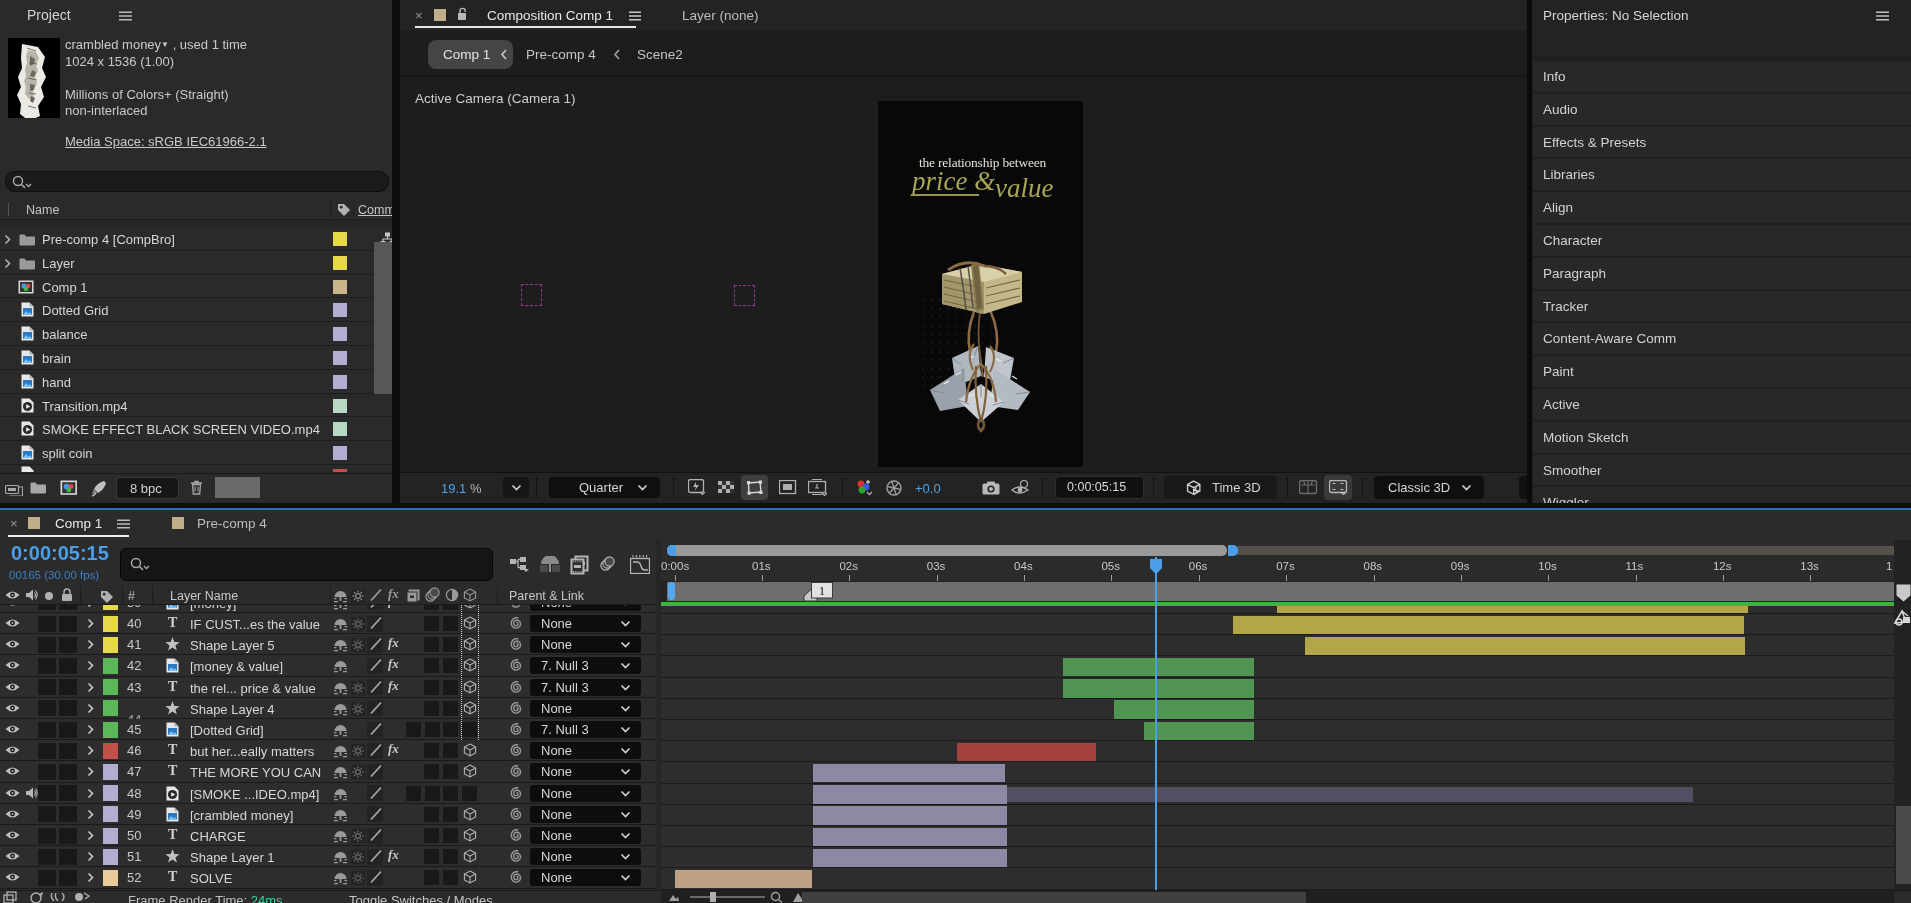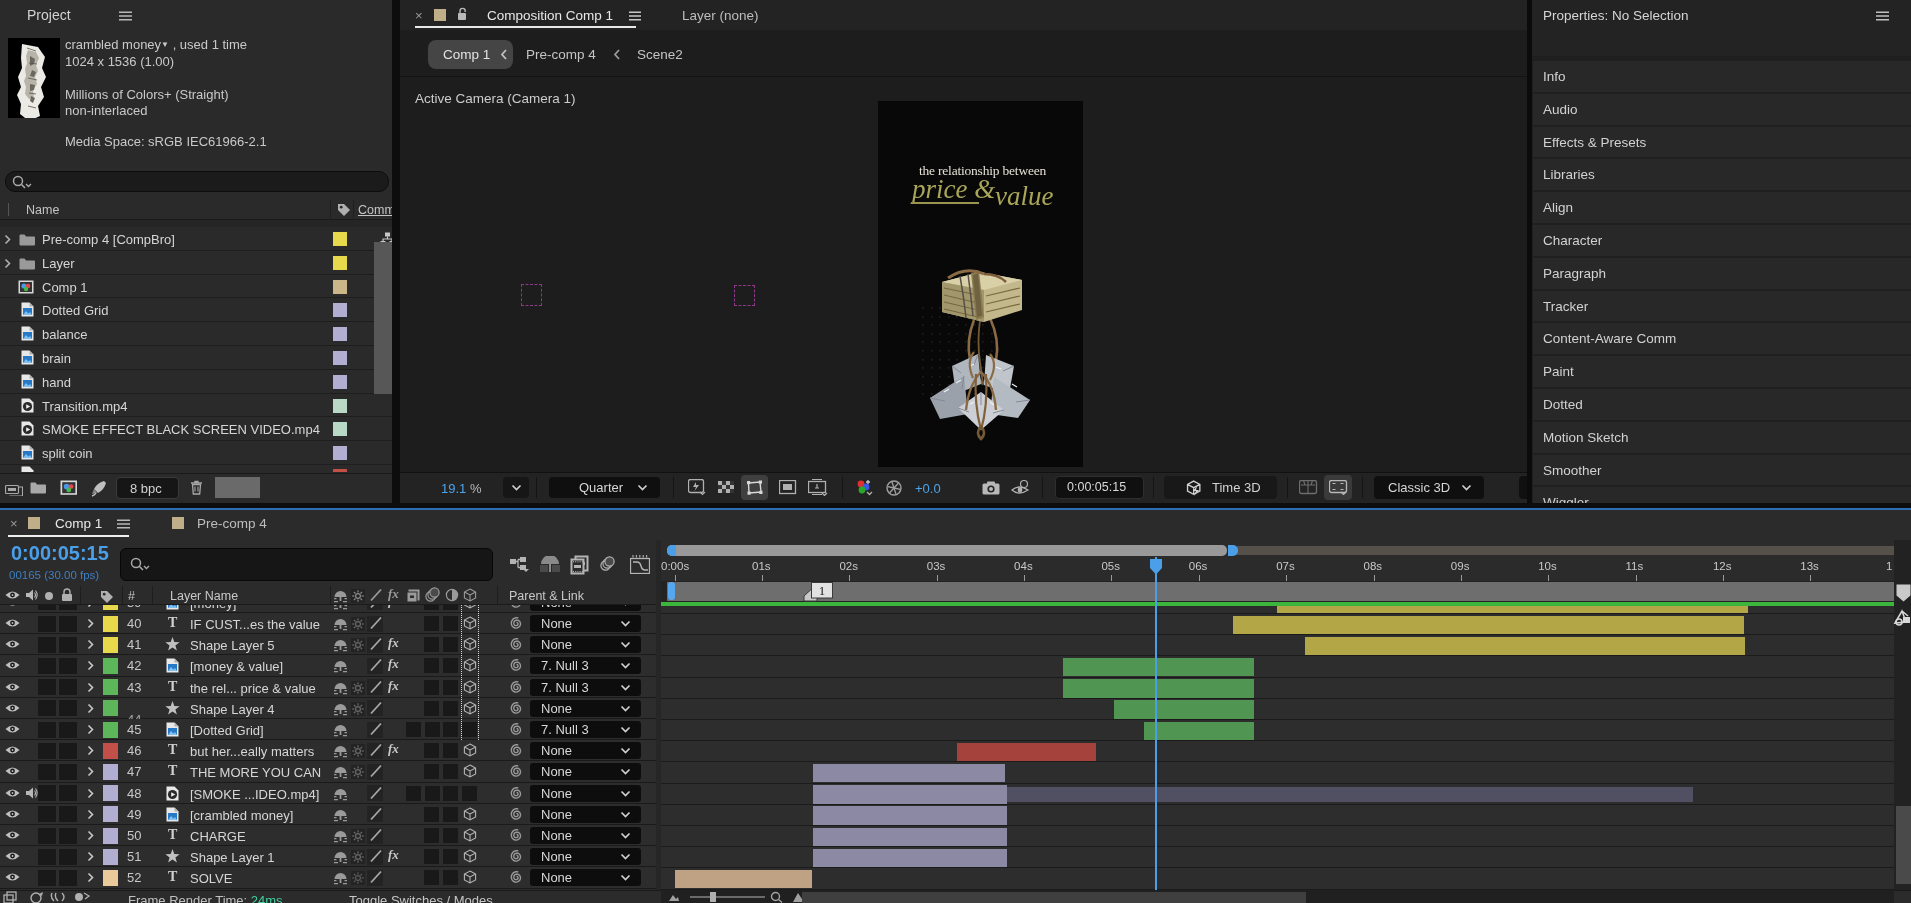--- a/index.html
+++ b/index.html
@@ -14,21 +14,21 @@
 <path d="M14 6 l16 3 7 10 -3 11 4 9 -5 10 3 10 -6 9 2 10 -11 5 -9 -7 1 -10 -4 -9 4 -8 -3 -10 4 -9 -1 -10 Z" fill="#eceae4"></path>
 <path d="M20 12 l8 2 3 6 -3 7 2 6 -3 6 2 7 -4 6 1 7 -5 2 -4 -5 1 -7 -2 -6 2 -5 -1 -7 2 -6 -1 -7 Z" fill="#b8b4aa"></path>
 <path d="M22 18 l5 3 -1 5 -4 2 Z M24 32 l4 2 -2 5 -4 -1 Z M22 46 l5 1 -1 5 -4 1 Z M23 58 l4 2 -2 5 -3 -2 Z" fill="#6a675f"></path>
 <path d="M19 10 l9 3 M21 25 l8 1 M20 40 l9 2 M21 55 l7 1 M20 68 l8 2" stroke="#55534c" stroke-width="0.8" fill="none"></path>
 </g>
   </svg>
 <div style="position:absolute;left:65px;top:37px;font:normal 13px 'Liberation Sans',sans-serif;color:#c9c9c9;white-space:nowrap;">crambled money<span style="font-size:8px;vertical-align:2px;">▼</span> , used 1 time</div>
 <div style="position:absolute;left:65px;top:54px;font:normal 13px 'Liberation Sans',sans-serif;color:#c9c9c9;white-space:nowrap;">1024 x 1536 (1.00)</div>
 <div style="position:absolute;left:65px;top:87px;font:normal 13px 'Liberation Sans',sans-serif;color:#c9c9c9;white-space:nowrap;">Millions of Colors+ (Straight)</div>
 <div style="position:absolute;left:65px;top:103px;font:normal 13px 'Liberation Sans',sans-serif;color:#c9c9c9;white-space:nowrap;">non-interlaced</div>
-<div style="position:absolute;left:65px;top:134px;font:normal 13px 'Liberation Sans',sans-serif;color:#c9c9c9;white-space:nowrap;">Media Space: sRGB IEC61966-2.1</div>
+<div style="position:absolute;left:65px;top:134px;font:normal 13px 'Liberation Sans',sans-serif;color:#c9c9c9;white-space:nowrap;text-decoration:underline;">Media Space: sRGB IEC61966-2.1</div>
 <div style="position:absolute;left:5px;top:171px;width:384px;height:21px;background:#1b1b1b;border:1px solid #0d0d0d;border-radius:10px;"></div>
 <svg style="position:absolute;left:12px;top:175px;" width="20" height="15" viewBox="0 0 20 15">
     <circle cx="6" cy="6" r="4.5" fill="none" stroke="#a8a8a8" stroke-width="1.5"></circle>
     <line x1="9.5" y1="9.5" x2="13" y2="13" stroke="#a8a8a8" stroke-width="1.6"></line>
     <path d="M14 8 l2.5 2.5 L19 8" fill="none" stroke="#a8a8a8" stroke-width="1.4" transform="translate(0,1)"></path>
   </svg>
 <div style="position:absolute;left:0px;top:200px;width:392px;height:20px;background:#2a2a2a;border-bottom:1px solid #1a1a1a;"></div>
 <div style="position:absolute;left:8px;top:203px;width:1px;height:13px;background:#555;"></div>
 <div style="position:absolute;left:26px;top:203px;font:normal 12.5px 'Liberation Sans',sans-serif;color:#c4c4c4;white-space:nowrap;">Name</div>
 <div style="position:absolute;left:330px;top:200px;width:1px;height:20px;background:#1f1f1f;"></div>
@@ -190,21 +190,21 @@
     <path d="M6 2 L2 6.5 L6 11" fill="none" stroke="#c0c0c0" stroke-width="1.8"></path>
   </svg>
 <div style="position:absolute;left:526px;top:47px;font:normal 13.5px 'Liberation Sans',sans-serif;color:#c4c4c4;white-space:nowrap;">Pre-comp 4</div>
 <svg style="position:absolute;left:613px;top:48px;" width="8" height="13" viewBox="0 0 8 13">
     <path d="M6 2 L2 6.5 L6 11" fill="none" stroke="#9a9a9a" stroke-width="1.8"></path>
   </svg>
 <div style="position:absolute;left:637px;top:47px;font:normal 13.5px 'Liberation Sans',sans-serif;color:#c4c4c4;white-space:nowrap;">Scene2</div>
 <div style="position:absolute;left:400px;top:76px;width:1127px;height:1px;background:#131313;"></div>
 <div style="position:absolute;left:415px;top:91px;font:normal 13.5px 'Liberation Sans',sans-serif;color:#cccccc;white-space:nowrap;">Active Camera (Camera 1)</div>
 <div style="position:absolute;left:878px;top:101px;width:205px;height:366px;background:#080808;overflow:hidden;"></div>
-<div style="position:absolute;left:878px;top:112px;width:205px;height:462px;overflow:hidden;">
+<div style="position:absolute;left:878px;top:104px;width:205px;height:462px;overflow:hidden;">
 <div style="position:absolute;left:2px;top:51px;width:205px;text-align:center;font:13.5px 'Liberation Serif',serif;color:#e4e0d4;letter-spacing:-0.2px;">the relationship between</div>
 <div style="position:absolute;left:34px;top:62px;font:italic 27px 'Liberation Serif',serif;color:#aaa658;">price &amp;</div>
 <div style="position:absolute;left:117px;top:69px;font:italic 27px 'Liberation Serif',serif;color:#aaa658;">value</div>
 <div style="position:absolute;left:33px;top:90px;width:68px;height:1.5px;background:#99954e;"></div>
 <svg width="205" height="366" viewBox="0 0 205 366" style="position:absolute;left:0;top:0;">
       <g fill="#1f1f1f">
         <rect x="44" y="195" width="1.6" height="1.6"></rect>
         <rect x="53" y="195" width="1.6" height="1.6"></rect>
         <rect x="61" y="195" width="1.6" height="1.6"></rect>
         <rect x="70" y="195" width="1.6" height="1.6"></rect>
@@ -464,21 +464,21 @@
 <div style="position:absolute;left:1543px;top:233.0px;font:normal 13.5px 'Liberation Sans',sans-serif;color:#d2d2d2;white-space:nowrap;">Character</div>
 <div style="position:absolute;left:1533px;top:257.79999999999995px;width:378px;height:30.799999999999997px;background:#282828;"></div>
 <div style="position:absolute;left:1543px;top:265.79999999999995px;font:normal 13.5px 'Liberation Sans',sans-serif;color:#d2d2d2;white-space:nowrap;">Paragraph</div>
 <div style="position:absolute;left:1533px;top:290.59999999999997px;width:378px;height:30.799999999999997px;background:#282828;"></div>
 <div style="position:absolute;left:1543px;top:298.59999999999997px;font:normal 13.5px 'Liberation Sans',sans-serif;color:#d2d2d2;white-space:nowrap;">Tracker</div>
 <div style="position:absolute;left:1533px;top:323.4px;width:378px;height:30.799999999999997px;background:#282828;"></div>
 <div style="position:absolute;left:1543px;top:331.4px;font:normal 13.5px 'Liberation Sans',sans-serif;color:#d2d2d2;white-space:nowrap;">Content-Aware Comm</div>
 <div style="position:absolute;left:1533px;top:356.2px;width:378px;height:30.799999999999997px;background:#282828;"></div>
 <div style="position:absolute;left:1543px;top:364.2px;font:normal 13.5px 'Liberation Sans',sans-serif;color:#d2d2d2;white-space:nowrap;">Paint</div>
 <div style="position:absolute;left:1533px;top:389.0px;width:378px;height:30.799999999999997px;background:#282828;"></div>
-<div style="position:absolute;left:1543px;top:397.0px;font:normal 13.5px 'Liberation Sans',sans-serif;color:#d2d2d2;white-space:nowrap;">Dotted</div>
+<div style="position:absolute;left:1543px;top:397.0px;font:normal 13.5px 'Liberation Sans',sans-serif;color:#d2d2d2;white-space:nowrap;">Active</div>
 <div style="position:absolute;left:1533px;top:421.79999999999995px;width:378px;height:30.799999999999997px;background:#282828;"></div>
 <div style="position:absolute;left:1543px;top:429.79999999999995px;font:normal 13.5px 'Liberation Sans',sans-serif;color:#d2d2d2;white-space:nowrap;">Motion Sketch</div>
 <div style="position:absolute;left:1533px;top:454.59999999999997px;width:378px;height:30.799999999999997px;background:#282828;"></div>
 <div style="position:absolute;left:1543px;top:462.59999999999997px;font:normal 13.5px 'Liberation Sans',sans-serif;color:#d2d2d2;white-space:nowrap;">Smoother</div>
 <div style="position:absolute;left:1533px;top:487.4px;width:378px;height:30.799999999999997px;background:#282828;"></div>
 <div style="position:absolute;left:1543px;top:495.4px;font:normal 13.5px 'Liberation Sans',sans-serif;color:#d2d2d2;white-space:nowrap;">Wiggler</div>
 <div style="position:absolute;left:0px;top:503px;width:1911px;height:5px;background:#0d0d0d;"></div>
 <div style="position:absolute;left:0px;top:508px;width:1911px;height:2px;background:#2d6db5;"></div>
 <div style="position:absolute;left:0px;top:510px;width:1911px;height:393px;background:#2b2b2b;overflow:hidden;"></div>
 <div style="position:absolute;left:10px;top:516px;font:normal 13px 'Liberation Sans',sans-serif;color:#9a9a9a;white-space:nowrap;">×</div>

